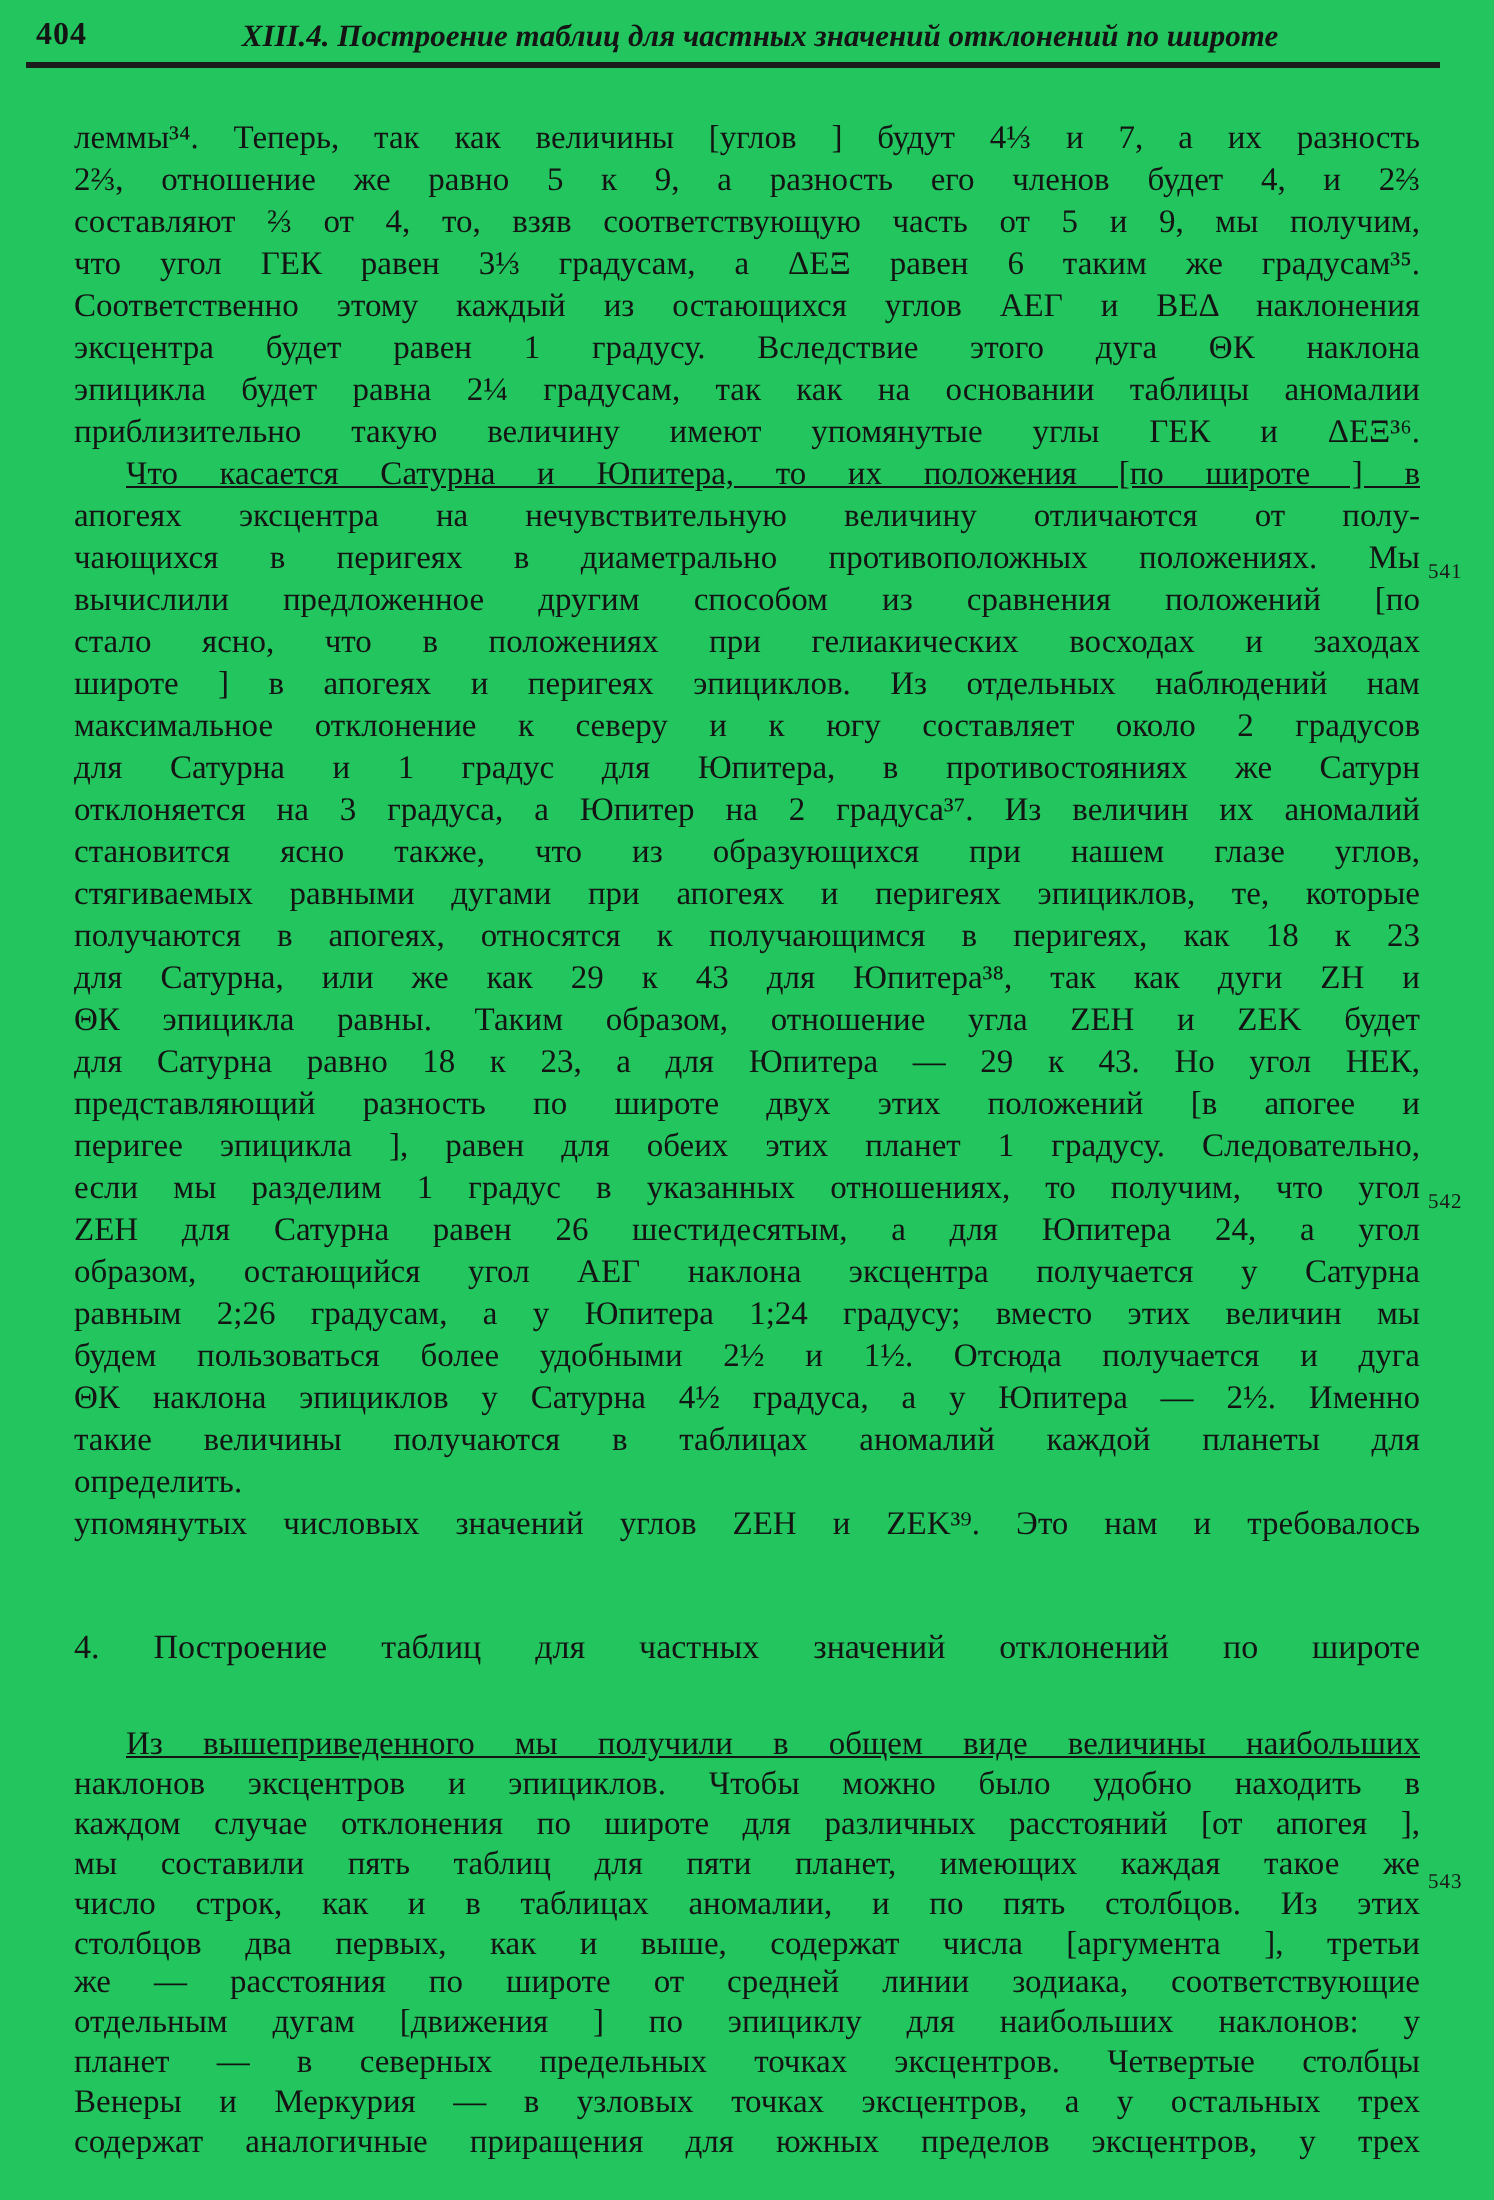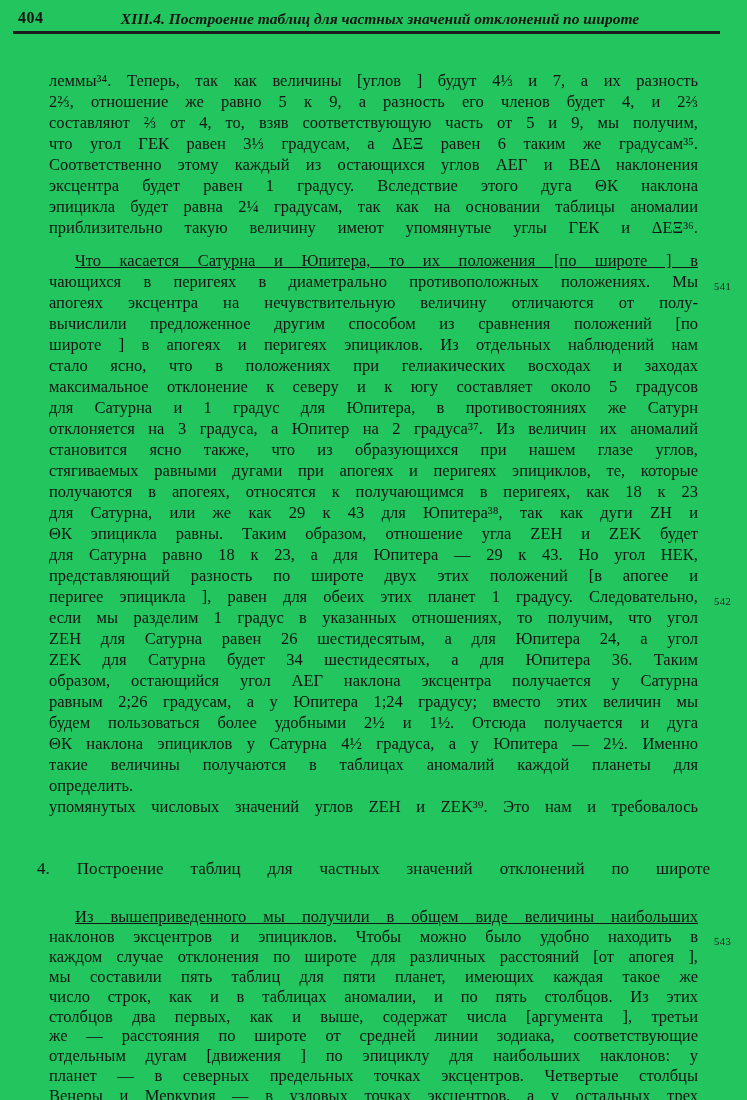--- a/index.html
+++ b/index.html
@@ -26,21 +26,21 @@
     text-align: center; font-style: italic; font-weight: 700; font-size: 15.5px;
     white-space: nowrap;
   }
   .rule {
     position: absolute; top: 31px; left: 13px; width: 707px; height: 2.5px;
     background: #1c1c1c;
   }
   .bodycol {
     position: absolute; left: 37px; top: 58px; width: 673px;
   }
-  .para { margin: 12px; font-size: 16.5px; line-height: 21px; }
+  .para { margin: 0; font-size: 16.5px; line-height: 21px; }
   .para.tight { line-height: 19.9px; }
   .line {
     text-align: justify;
     text-align-last: justify;
     white-space: normal;
   }
   .line.first { padding-left: 26px; text-decoration: underline; }
   .line.end { text-align-last: left; }
   .heading {
     margin: 40px 0 26px 0;
@@ -68,39 +68,38 @@
         <div class="line">2⅔, отношение же равно 5 к 9, а разность его членов будет 4, и 2⅔</div>
         <div class="line">составляют ⅔ от 4, то, взяв соответствующую часть от 5 и 9, мы получим,</div>
         <div class="line">что угол ГЕК равен 3⅓ градусам, а ΔЕΞ равен 6 таким же градусам³⁵.</div>
         <div class="line">Соответственно этому каждый из остающихся углов АЕГ и ВЕΔ наклонения</div>
         <div class="line">эксцентра будет равен 1 градусу. Вследствие этого дуга ΘК наклона</div>
         <div class="line">эпицикла будет равна 2¼ градусам, так как на основании таблицы аномалии</div>
         <div class="line">приблизительно такую величину имеют упомянутые углы ГЕК и ΔЕΞ³⁶.</div>
       </div>
       <div class="para">
         <div class="line first">Что касается Сатурна и Юпитера, то их положения [по широте ] в</div>
+        <div class="line">апогеях эксцентра на нечувствительную величину отличаются от полу-</div>
         <div class="line">чающихся в перигеях в диаметрально противоположных положениях. Мы</div>
-        <div class="line">апогеях эксцентра на нечувствительную величину отличаются от полу-</div>
         <div class="line">вычислили предложенное другим способом из сравнения положений [по</div>
+        <div class="line">стало ясно, что в положениях при гелиакических восходах и заходах</div>
         <div class="line">широте ] в апогеях и перигеях эпициклов. Из отдельных наблюдений нам</div>
-        <div class="line">стало ясно, что в положениях при гелиакических восходах и заходах</div>
-        <div class="line">максимальное отклонение к северу и к югу составляет около 5 градусов</div>
+        <div class="line">максимальное отклонение к северу и к югу составляет около 2 градусов</div>
         <div class="line">для Сатурна и 1 градус для Юпитера, в противостояниях же Сатурн</div>
         <div class="line">отклоняется на 3 градуса, а Юпитер на 2 градуса³⁷. Из величин их аномалий</div>
         <div class="line">становится ясно также, что из образующихся при нашем глазе углов,</div>
         <div class="line">стягиваемых равными дугами при апогеях и перигеях эпициклов, те, которые</div>
         <div class="line">получаются в апогеях, относятся к получающимся в перигеях, как 18 к 23</div>
         <div class="line">для Сатурна, или же как 29 к 43 для Юпитера³⁸, так как дуги ZH и</div>
         <div class="line">ΘК эпицикла равны. Таким образом, отношение угла ZEH и ZEK будет</div>
         <div class="line">для Сатурна равно 18 к 23, а для Юпитера — 29 к 43. Но угол НЕК,</div>
         <div class="line">представляющий разность по широте двух этих положений [в апогее и</div>
         <div class="line">перигее эпицикла ], равен для обеих этих планет 1 градусу. Следовательно,</div>
         <div class="line">если мы разделим 1 градус в указанных отношениях, то получим, что угол</div>
         <div class="line">ZEH для Сатурна равен 26 шестидесятым, а для Юпитера 24, а угол</div>
-        <div class="line">ZEK для Сатурна будет 34 шестидесятых, а для Юпитера 36. Таким</div>
         <div class="line">образом, остающийся угол АЕГ наклона эксцентра получается у Сатурна</div>
         <div class="line">равным 2;26 градусам, а у Юпитера 1;24 градусу; вместо этих величин мы</div>
         <div class="line">будем пользоваться более удобными 2½ и 1½. Отсюда получается и дуга</div>
         <div class="line">ΘК наклона эпициклов у Сатурна 4½ градуса, а у Юпитера — 2½. Именно</div>
         <div class="line">такие величины получаются в таблицах аномалий каждой планеты для</div>
         <div class="line end">определить.</div>
         <div class="line">упомянутых числовых значений углов ZEH и ZEK³⁹. Это нам и требовалось</div>
       </div>
       <div class="heading">4. Построение таблиц для частных значений отклонений по широте</div>
       <div class="para tight">

